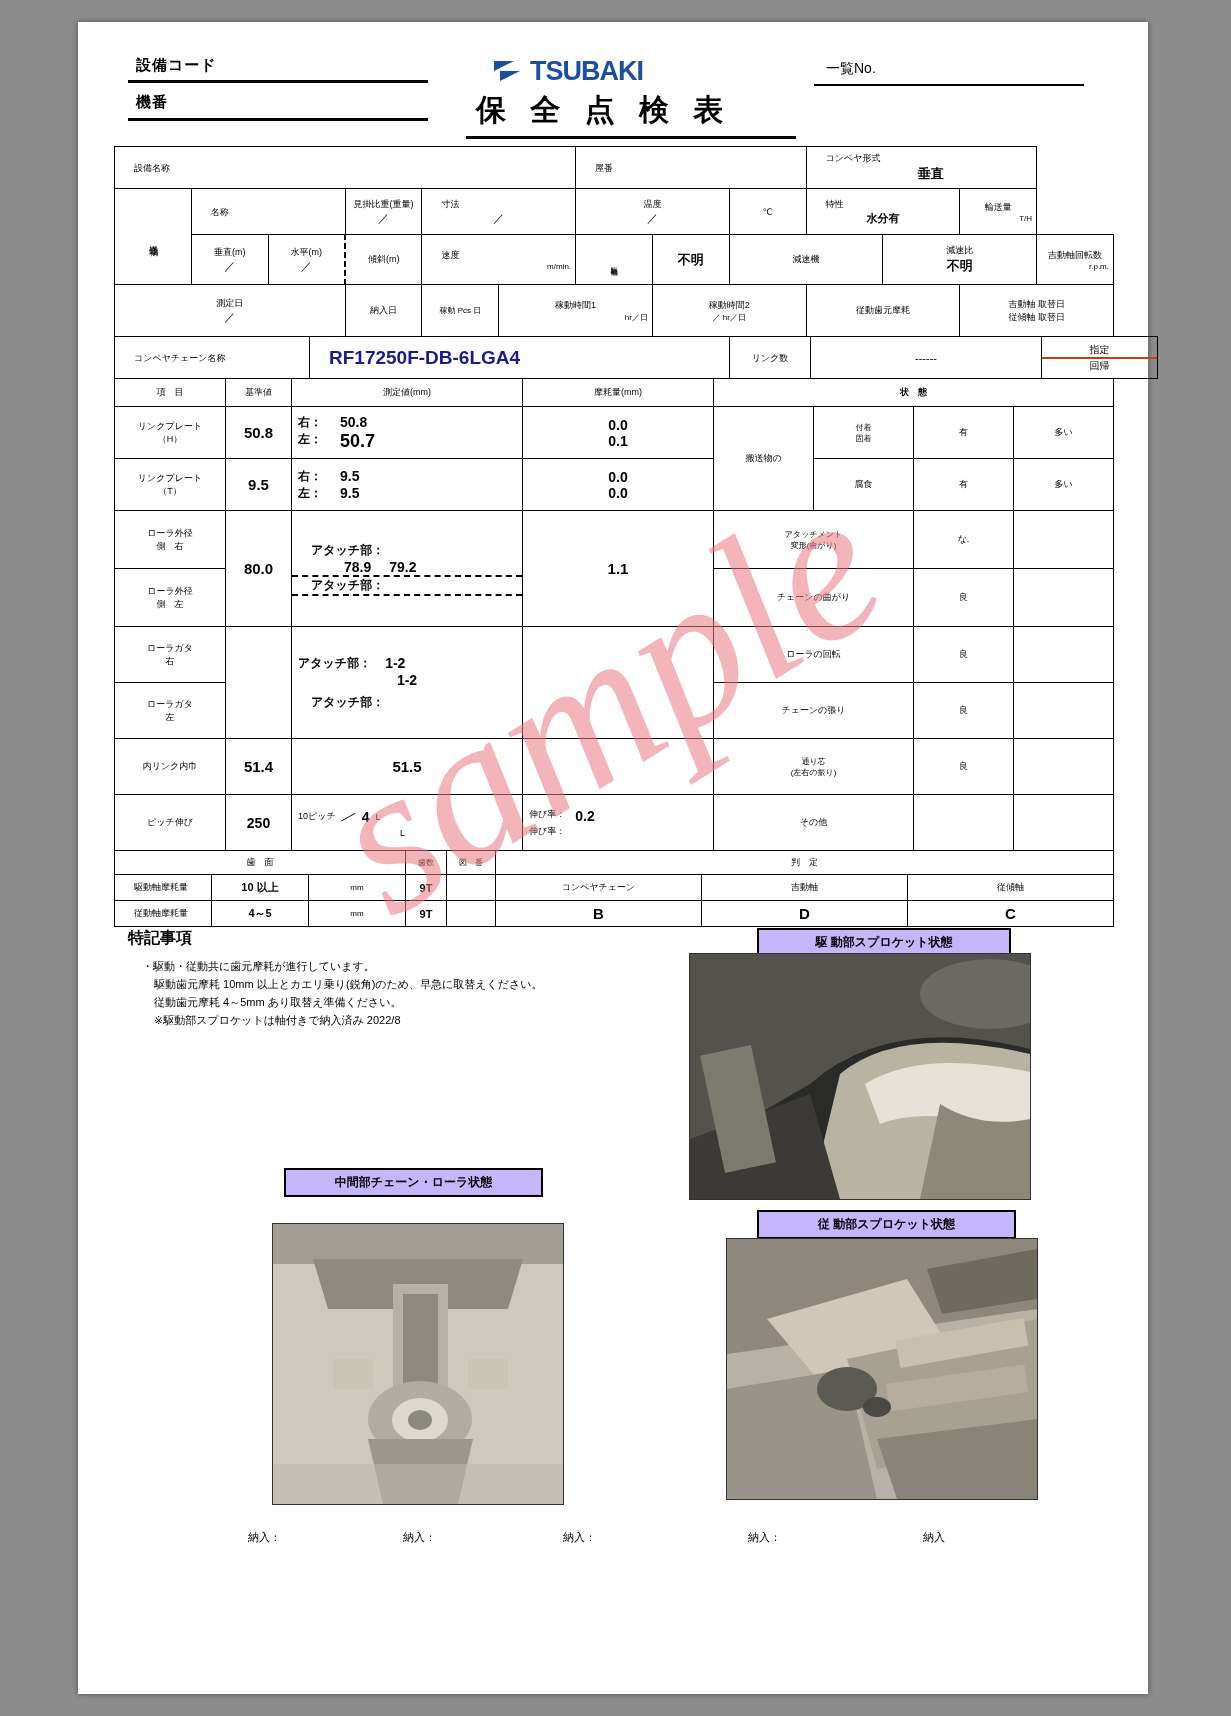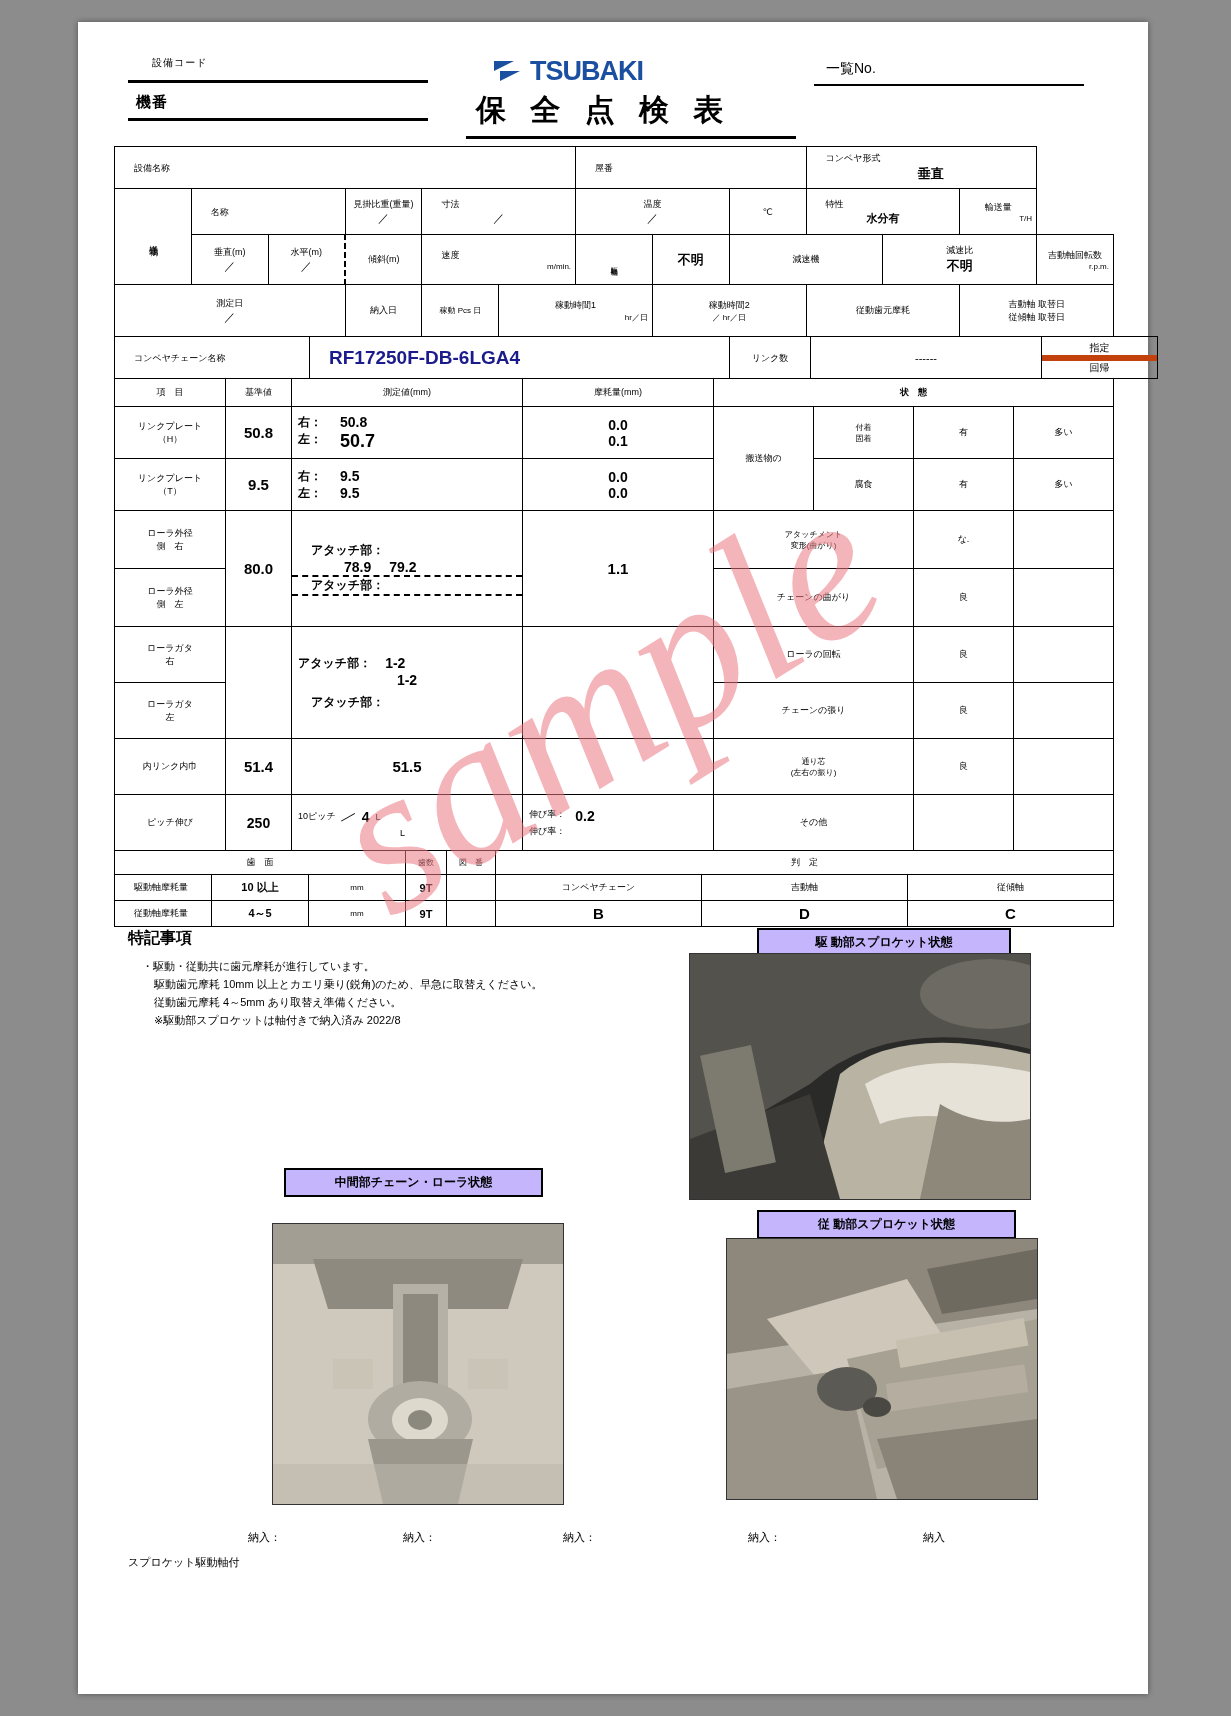--- a/index.html
+++ b/index.html
@@ -13,21 +13,21 @@
   td,th{border:1px solid #000;font-size:11px;padding:0;vertical-align:middle;}
   .b{font-weight:bold;}
   .c{text-align:center;}
   .l{text-align:left;padding-left:19px;}
   .r{text-align:right;padding-right:4px;}
   .sm{font-size:9px;}
   .xs{font-size:8px;}
 
   
   .hdr{position:relative;height:98px;}
-  .code-lbl{position:absolute;left:38px;top:8px;font-size:10px;font-weight:normal;letter-spacing:1px;}
+  .code-lbl{position:absolute;left:22px;top:8px;font-size:15px;font-weight:bold;letter-spacing:1px;}
   .code-line{position:absolute;left:14px;top:32px;width:300px;border-bottom:3px solid #000;}
   .kiki-lbl{position:absolute;left:22px;top:45px;font-size:15px;font-weight:bold;letter-spacing:1px;}
   .kiki-line{position:absolute;left:14px;top:70px;width:300px;border-bottom:3px solid #000;}
   .logo{position:absolute;left:380px;top:8px;display:flex;align-items:center;gap:6px;}
   .logo-mark{width:30px;height:26px;position:relative;}
   .logo-mark:before{content:"";position:absolute;left:0;top:2px;width:0;height:0;border-left:20px solid #1b4fa0;border-bottom:10px solid transparent;}
   .logo-mark:after{content:"";position:absolute;left:6px;top:12px;width:0;height:0;border-left:20px solid #1b4fa0;border-bottom:10px solid transparent;}
   .logo-txt{font-size:27px;font-weight:bold;color:#1b4fa0;letter-spacing:-1px;}
   .title{position:absolute;left:362px;top:42px;font-size:30px;font-weight:bold;letter-spacing:8px;}
   .title-underline{position:absolute;left:352px;top:88px;width:330px;border-bottom:3px solid #000;}
@@ -206,21 +206,21 @@
             <span class="sm">コンベヤチェーン名称</span>
           </td>
           <td style="width:400px;" class="l b" style2="">
             <span class="b" style="font-size:19px;color:#1b1b8c;">RF17250F-DB-6LGA4</span>
           </td>
           <td style="width:80px;" class="c">
             <span class="sm">リンク数</span>
           </td>
           <td style="width:230px;" class="c">------</td>
           <td style="width:115px;padding:0;">
-            <div style="border-bottom:6px solid #c2410c;text-align:center;font-size:10px;">指定</div>
+            <div style="border-bottom:2px solid #c2410c;text-align:center;font-size:10px;">指定</div>
             <div style="text-align:center;font-size:10px;">回帰</div>
           </td>
         </tr>
       </tbody>
         </table>
 
       <table style="width:1000px;table-layout:fixed;margin-top:-1px;">
         <tbody>
             <tr style="height:28px;">
           <td style="width:110px;" class="c sm">項　目</td>
@@ -467,22 +467,19 @@
 
       <div class="footer">
         <div class="row" style="margin-top:12px;">
           <div style="width:120px;"></div>
           <div style="width:155px;">納入：</div>
           <div style="width:160px;">納入：</div>
           <div style="width:185px;">納入：</div>
           <div style="width:175px;">納入：</div>
           <div style="width:120px;">納入</div>
         </div>
-        <div class="row" style="margin-top:10px;">
-          <div>スプロケット駆動軸付</div>
-        </div>
       </div>
 
     </div>
 
     <div class="wm">sample</div>
   </div>
 </div>
 
 </body></html>

